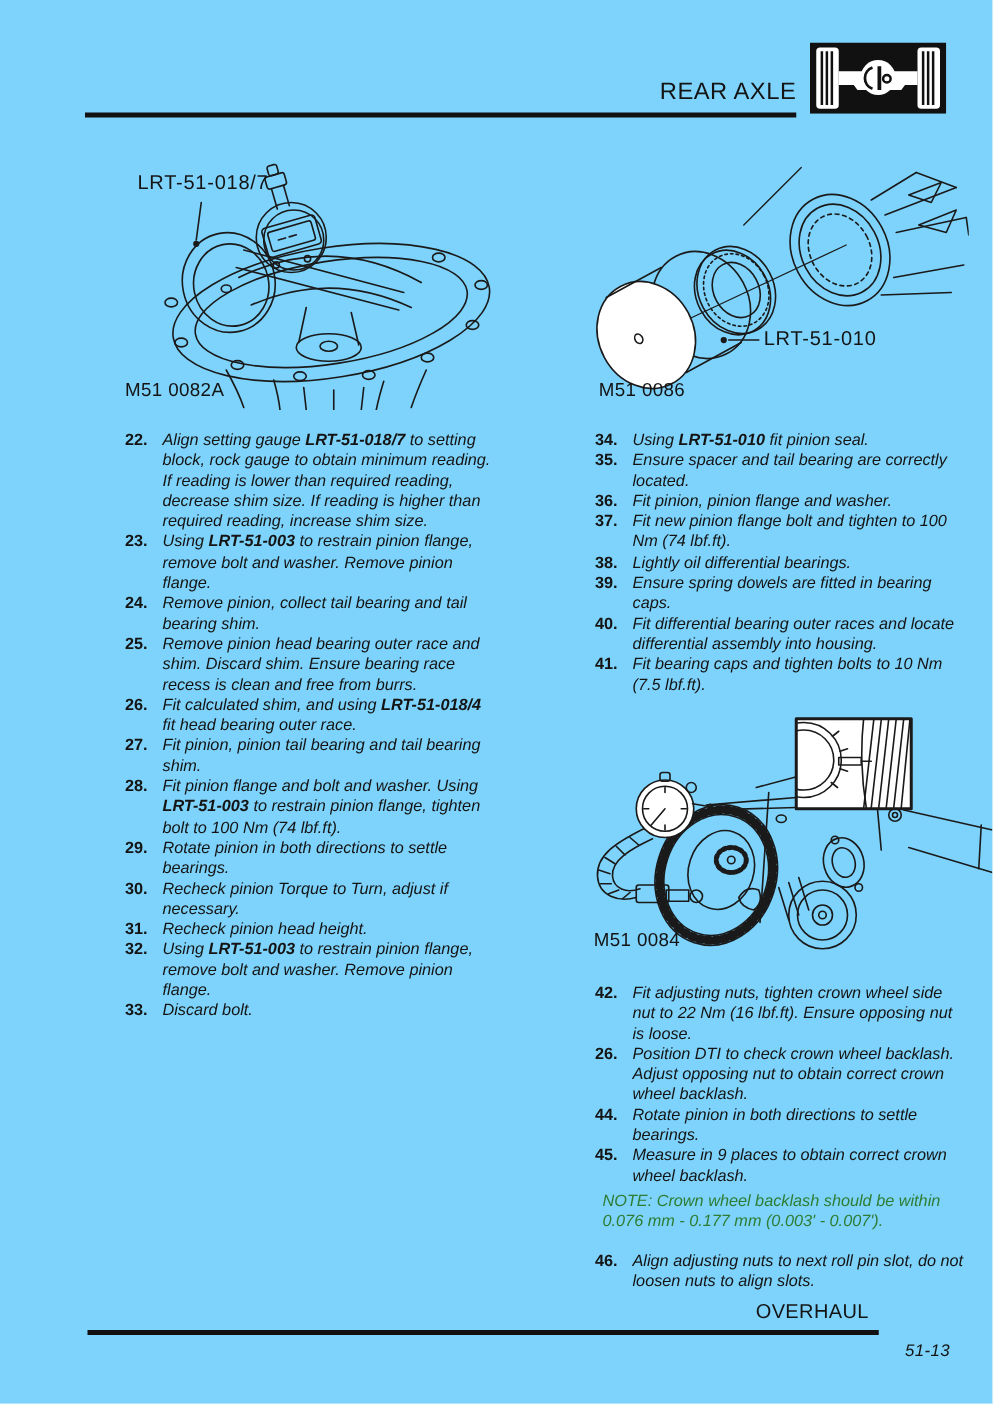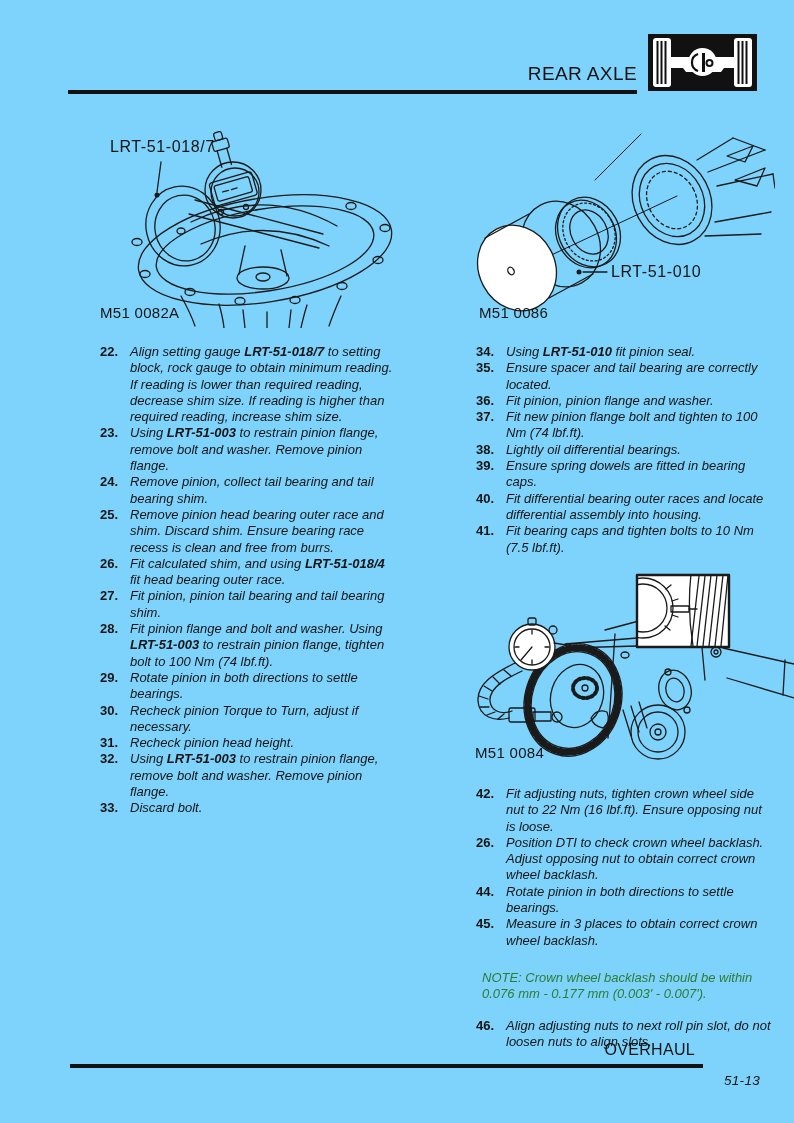--- a/index.html
+++ b/index.html
@@ -14,21 +14,21 @@
   .fig{position:absolute;}
   .fig svg.art{position:absolute;left:0;top:0;}
   .fig-label{position:absolute;font-size:16px;letter-spacing:.6px;white-space:nowrap;color:#141414;}
   .fig-caption{position:absolute;font-size:15px;letter-spacing:.3px;white-space:nowrap;color:#141414;text-align:right;}
   
   .steps{position:absolute;width:322px;font-size:13px;line-height:16.3px;}
   .step{display:flex;}
   .step .num{flex:0 0 30px;width:30px;font-weight:700;margin-left:24px;}
   .step .txt{flex:1;font-style:italic;}
   .step .txt b{font-weight:700;}
-  .note{margin:21px 0 0 30px;font-style:italic;}
+  .note{margin:4px 0 0 30px;font-style:italic;}
   .gap-before{margin-top:15px;}
   
   .ftr-rule{position:absolute;top:1064px;left:70px;width:633px;height:4px;background:#111;}
   .ftr-section{position:absolute;top:1041px;right:99px;font-size:16px;letter-spacing:.3px;}
   .ftr-page{position:absolute;top:1073px;right:34px;font-size:13.5px;letter-spacing:.3px;font-style:italic;}
   
   .ink{stroke:#1a1a1a;fill:none;stroke-width:1.3;stroke-linecap:round;stroke-linejoin:round;}
 </style>
 </head>
 <body>
@@ -331,21 +331,21 @@
         <div class="step">
           <span class="num">26.</span>
           <span class="txt">Position DTI to check crown wheel backlash. Adjust opposing nut to obtain correct crown wheel backlash.</span>
         </div>
         <div class="step">
           <span class="num">44.</span>
           <span class="txt">Rotate pinion in both directions to settle bearings.</span>
         </div>
         <div class="step">
           <span class="num">45.</span>
-          <span class="txt">Measure in 3 places to obtain correct crown wheel backlash.</span>
+          <span class="txt">Measure in 9 places to obtain correct crown wheel backlash.</span>
         </div>
       </div>
     <div class="note" style="color: rgb(46, 125, 50);">NOTE: Crown wheel backlash should be within 0.076 mm - 0.177 mm (0.003' - 0.007').</div>
     <div class="gap-before">
         <div class="step">
           <span class="num">46.</span>
           <span class="txt">Align adjusting nuts to next roll pin slot, do not loosen nuts to align slots.</span>
         </div>
       </div>
   </div>

